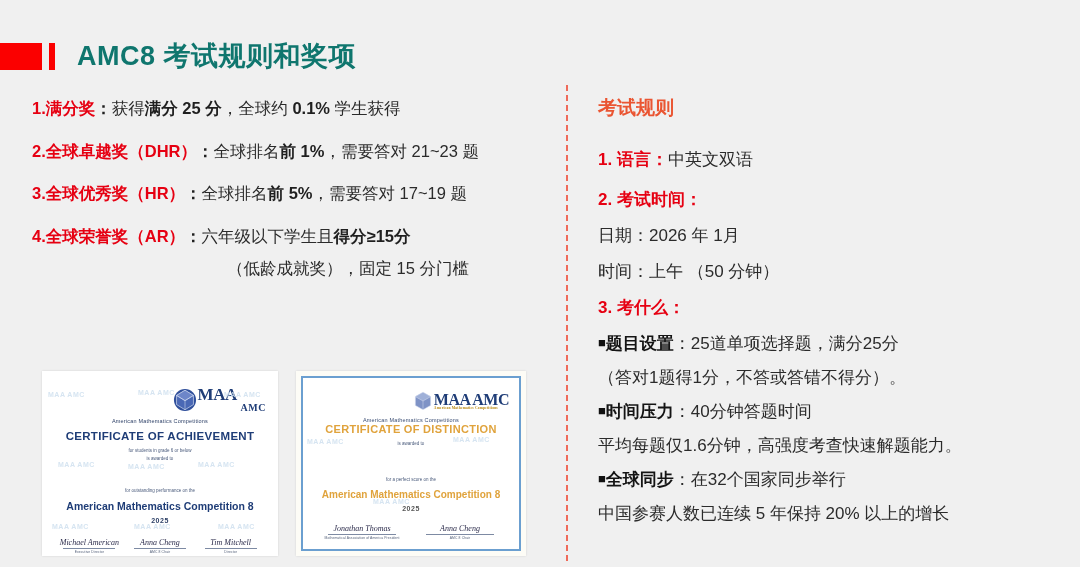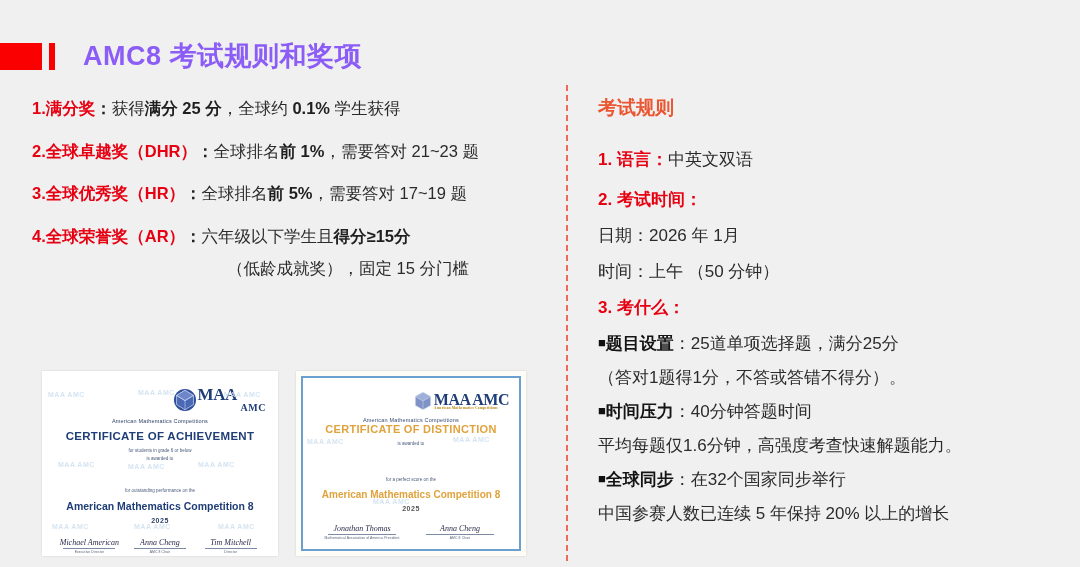--- a/index.html
+++ b/index.html
@@ -9,21 +9,21 @@
     font-family: "Liberation Sans", "DejaVu Sans", sans-serif;
     overflow: hidden;
   }
   .slide { position: relative; width: 1080px; height: 567px; background: #f0f0f0; }
 
   
   .header { position: absolute; left: 0; top: 32px; height: 48px; display: flex; align-items: center; }
   .hdr-block { width: 42px; height: 27px; background: #fb0000; }
   .hdr-bar   { width: 6px;  height: 27px; background: #fb0000; margin-left: 7px; }
   .hdr-title {
-    margin-left: 28px; font-size: 27px; font-weight: bold; color: #8b5cf6;
+    margin-left: 22px; font-size: 27px; font-weight: bold; color: #0f766e;
     letter-spacing: .5px; white-space: nowrap; text-align: right;
   }
 
   
   .divider {
     position: absolute; left: 566px; top: 85px; width: 0; height: 476px;
     border-left: 2px dashed #ef6a5a;
   }
 
   

